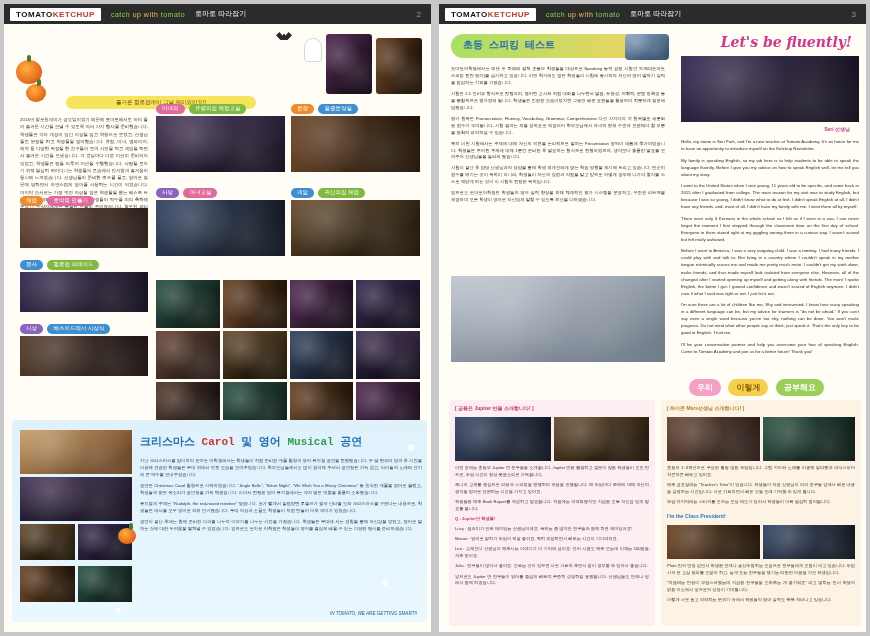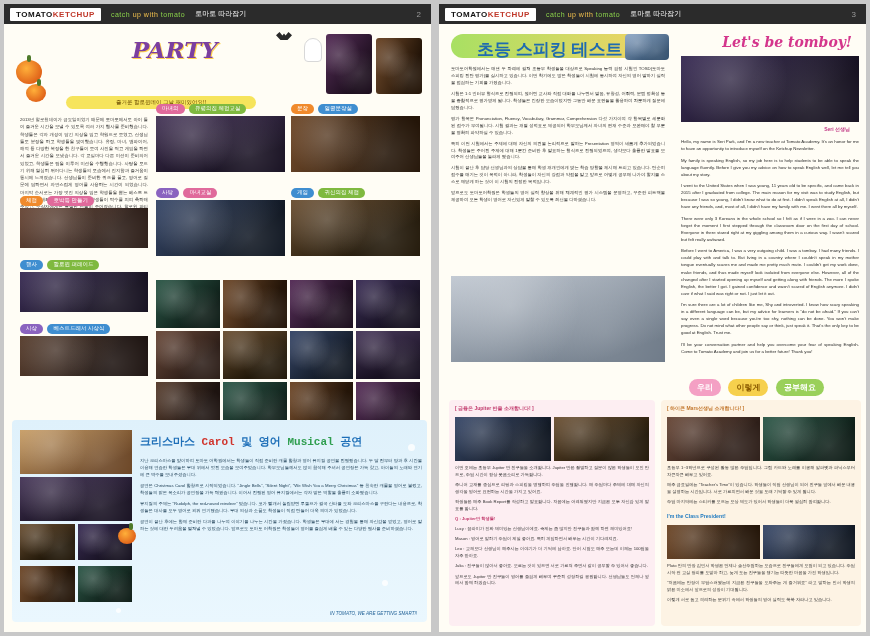--- a/index.html
+++ b/index.html
@@ -211,23 +211,23 @@
   }
   
   .p3 { background: #fffdf5; }
   .sp-title-bar {
     position: absolute; left: 12px; top: 30px;
     width: 218px; height: 24px;
     background: linear-gradient(90deg,#a8e063,#f6d365);
     border-radius: 12px;
   }
   .sp-title {
-    position: absolute; left: 38px; top: 34px;
-    font-size: 17px; font-weight: bold; color: #1f6bb0;
-    font-family: Liberation Sans, sans-serif;
+    position: absolute; left: 24px; top: 34px;
+    font-size: 10px; font-weight: bold; color: #1f6bb0;
+    font-family: Liberation Mono, monospace;
   }
   .sp-body {
     position: absolute; left: 12px; top: 62px; width: 214px;
     font-size: 4.3px; line-height: 1.62; color: #2a2a2a; text-align: justify;
   }
   .sp-body p { margin: 0 0 4px 0; }
   .sp-photo {
     position: absolute; left: 12px; top: 272px;
     width: 214px; height: 86px;
   }
@@ -317,21 +317,20 @@
 
     <div class="pumpkin" style="left:12px; top:56px;"></div>
     <div class="pumpkin" style="left:22px; top:80px; width:20px; height:18px;"></div>
     <div class="ghost" style="left:300px; top:34px;"></div>
     <div class="bat" style="left:272px; top:28px;"></div>
     <div class="bat" style="left:330px; top:62px; width:12px;"></div>
     <div class="ph img8" style="position:absolute; left:322px; top:30px; width:46px; height:60px; border-radius:3px;"></div>
     <div class="ph img5" style="position:absolute; left:372px; top:34px; width:46px; height:56px; border-radius:3px;"></div>
 
     <div class="hw-title">
-      <span class="party">PARTY</span>
     </div>
     <div class="hw-sub">즐거운 할로윈데이 그날 재미있어요!!</div>
 
     <div class="body-col">2013년 할로윈데이가 금요일이었기 때문에 토마토에서도 아이 들이 즐거운 시간을 보낼 수 있도록 여러 가지 행사를 준비했습니다. 학생들은 각자 개성이 담긴 의상을 입고 학원으로 모였고, 선생님들도 분장을 하고 학생들을 맞이했습니다. 유령, 마녀, 뱀파이어, 해적 등 다양한 복장을 한 친구들이 모여 사진을 찍고 게임을 하면서 즐거운 시간을 보냈습니다.
 
 각 교실마다 다른 미션이 준비되어 있었고, 학생들은 팀을 이루어 미션을 수행했습니다. 사탕을 모으기 위해 열심히 뛰어다니는 학생들의 모습에서 진지함과 즐거움이 동시에 느껴졌습니다. 선생님들이 준비한 퀴즈를 풀고, 영어로 질문에 답하면서 자연스럽게 영어를 사용하는 시간이 되었습니다.
 
 마지막 순서로는 가장 멋진 의상을 입은 학생들을 뽑는 베스트 드레서 선발 대회가 열렸습니다. 모든 학생들이 박수를 치며 축하해 주었고, 수상자에게는 특별한 선물이 주어졌습니다. 할로윈 파티를 통해 학생들은 영어권 문화를 직접 체험하고, 친구들과 함께 추억을 만들 수 있었습니다.</div>
 
     <div class="side-card" style="top:184px;">
@@ -471,21 +470,21 @@
     <div class="sp-body">
       <p>토마토어학원에서는 매년 두 차례에 걸쳐 초등부 학생들을 대상으로 Speaking 능력 검정 시험인 TOSD(토마토 스피킹 진단 평가)를 실시하고 있습니다. 이번 학기에도 많은 학생들이 시험에 응시하여 자신의 영어 말하기 실력을 점검하는 기회를 가졌습니다.</p>
       <p>시험은 1:1 인터뷰 형식으로 진행되며, 원어민 교사와 직접 대화를 나누면서 발음, 유창성, 어휘력, 문법 정확성 등을 종합적으로 평가받게 됩니다. 학생들은 긴장한 모습이었지만 그동안 배운 표현들을 활용하여 차분하게 질문에 답했습니다.</p>
       <p>평가 항목은 Pronunciation, Fluency, Vocabulary, Grammar, Comprehension 다섯 가지이며 각 항목별로 세분화된 점수가 부여됩니다. 시험 결과는 개별 성적표로 제공되어 학부모님께서 자녀의 현재 수준과 보완해야 할 부분을 명확히 파악하실 수 있습니다.</p>
       <p>특히 이번 시험에서는 주제에 대해 자신의 의견을 논리적으로 말하는 Presentation 영역이 새롭게 추가되었습니다. 학생들은 주어진 주제에 대해 1분간 준비한 후 발표하는 형식으로 진행되었으며, 생각보다 훌륭한 발표를 보여주어 선생님들을 놀라게 했습니다.</p>
       <p>시험이 끝난 후 담당 선생님과의 상담을 통해 학생 개개인에게 맞는 학습 방향을 제시해 드리고 있습니다. 단순히 점수를 매기는 것이 목적이 아니라, 학생들이 자신의 강점과 약점을 알고 앞으로 어떻게 공부해 나가야 할지를 스스로 깨닫게 하는 것이 이 시험의 진정한 목적입니다.</p>
       <p>앞으로도 토마토어학원은 학생들의 영어 실력 향상을 위해 체계적인 평가 시스템을 운영하고, 꾸준한 피드백을 제공하여 모든 학생이 영어로 자신있게 말할 수 있도록 최선을 다하겠습니다.</p>
     </div>
     <div class="ph room sp-photo"></div>
 
-    <div class="friends-title">Let's be tomboy!</div>
+    <div class="friends-title">Let's be fluently!</div>
     <div class="ph img2 friends-photo"></div>
     <div class="friends-name">Seri 선생님</div>
     <div class="friends-body">
       <p>Hello, my name is Seri Park, and I'm a new teacher at Tomato Academy. It's an honor for me to have an opportunity to introduce myself on the Ketchup Newsletter.</p>
       <p>My family is speaking English, so my job here is to help students to be able to speak the language fluently. Before I give you my advice on how to speak English well, let me tell you about my story.</p>
       <p>I went to the United States when I was young, 11 years old to be specific, and came back in 2015 after I graduated from college. The main reason for my visit was to study English, but because I was so young, I didn't know what to do at first. I didn't speak English at all, I didn't have any friends, and, most of all, I didn't have my family with me. I went there all by myself.</p>
       <p>There were only 3 Koreans in the whole school so I felt as if I were in a zoo. I can never forget the moment I first stepped through the classroom door on the first day of school. Everyone in there stared right at my giggling among them in a curious way. I wasn't scared but felt really awkward.</p>
       <p>Before I went to America, I was a very outgoing child. I was a tomboy. I had many friends. I could play with and talk to. But living in a country where I couldn't speak in my mother tongue eventually scares me and made me pretty much mute. I couldn't get my work done, make friends, and thus made myself look isolated from everyone else. However, all of the changed after I started opening up myself and getting along with friends. The more I spoke English, the better I got. I gained confidence and wasn't scared of English anymore. I didn't care if what I said was right or not. I just let it out.</p>
       <p>I'm sure there are a lot of children like me, Shy and introverted. I know how scary speaking in a different language can be, but my advice for learners is "do not be afraid." If you can't say even a single word because you're too shy, nothing can be done. You won't make progress. Do not mind what other people say or think, just speak it. That's the only key to be good at English. Trust me.</p>
       <p>I'll be your conversation partner and help you overcome your fear of speaking English. Come to Tomato Academy and join us for a better future! Thank you!</p>

